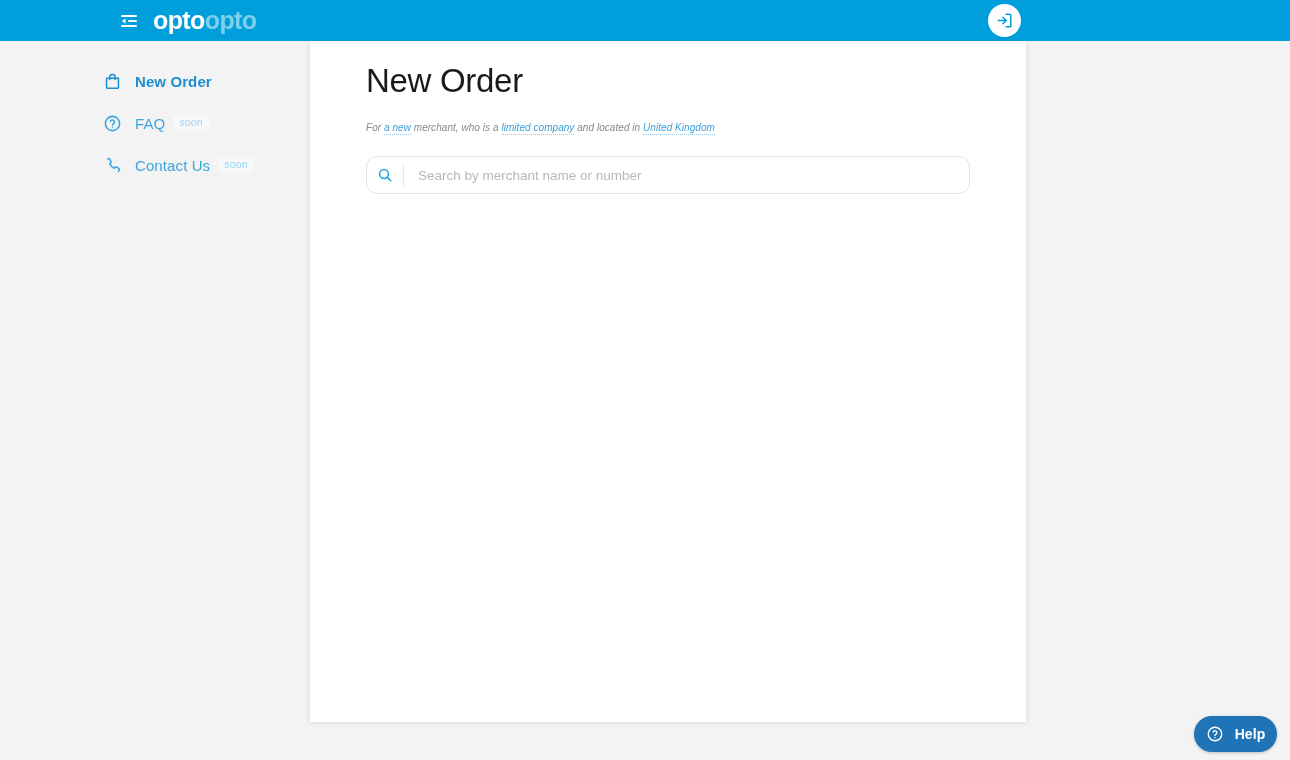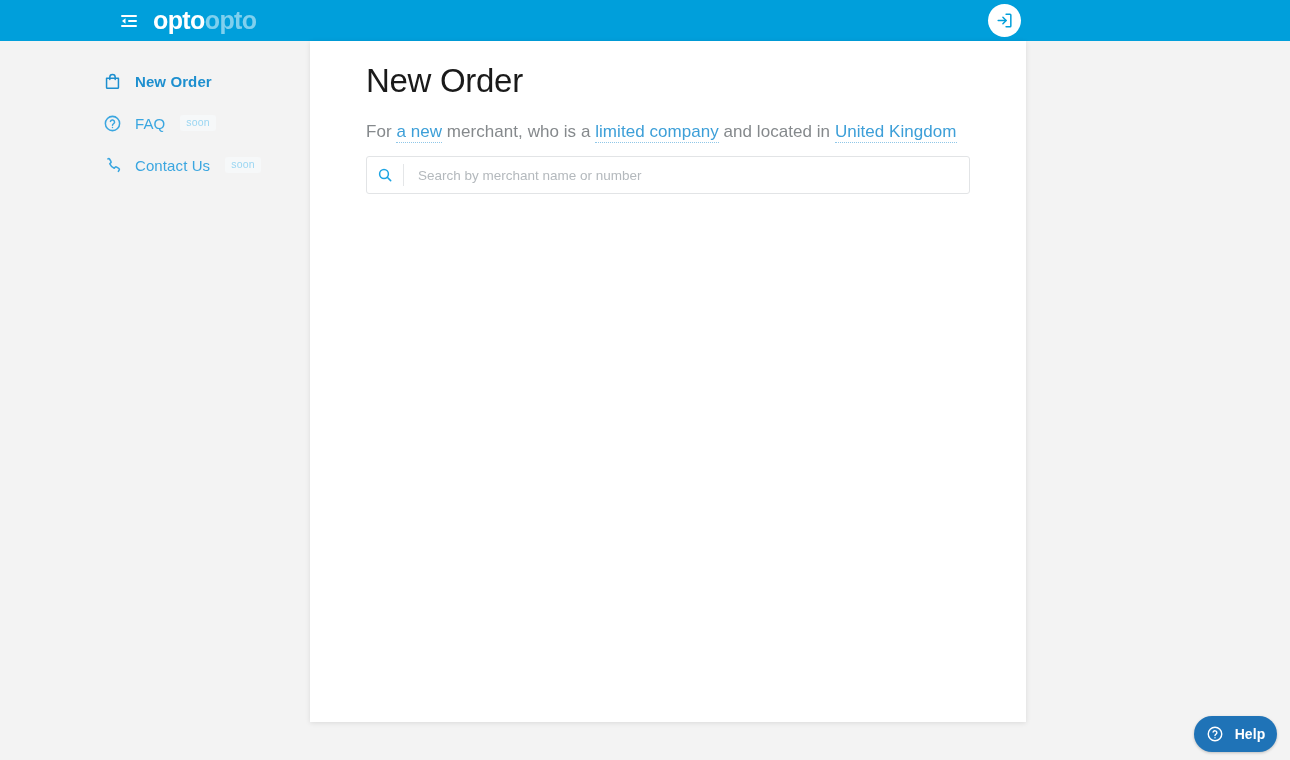--- a/index.html
+++ b/index.html
@@ -94,21 +94,21 @@
     font-size: 15px;
     color: #3aa6e0;
     letter-spacing: 0.1px;
     white-space: nowrap;
   }
   .nav-item.active .nav-label {
     color: #1d8fcf;
     font-weight: bold;
   }
   .soon-badge {
-    margin-left: 15px;
+    margin-left: 8px;
     font-size: 10.5px;
     color: #9bd6f2;
     background: #f6f8f9;
     border-radius: 3px;
     padding: 2px 6px 3px 6px;
     line-height: 1;
     letter-spacing: 0.2px;
   }
 
   
@@ -128,40 +128,41 @@
     font-size: 33px;
     color: #1a1a1a;
     font-weight: normal;
     letter-spacing: -0.3px;
     margin: 0;
   }
   #subtitle {
     position: absolute;
     left: 56px;
     top: 81px;
-    font-size: 17px;
+    font-size: 10px;
     color: #85898c;
     white-space: nowrap;
     letter-spacing: 0.05px;
+    font-style: italic;
   }
   .sub-link {
     color: #3d9fd8;
     border-bottom: 1px dotted #8fc7e8;
     padding-bottom: 1px;
     cursor: pointer;
   }
 
   #search-wrap {
     position: absolute;
     left: 56px;
     top: 115px;
     width: 604px;
     height: 38px;
     border: 1px solid #e2e4e6;
-    border-radius: 3px;
+    border-radius: 11px;
     background: #ffffff;
     display: flex;
     align-items: center;
   }
   #search-icon-box {
     width: 36px;
     height: 100%;
     display: flex;
     align-items: center;
     justify-content: center;

